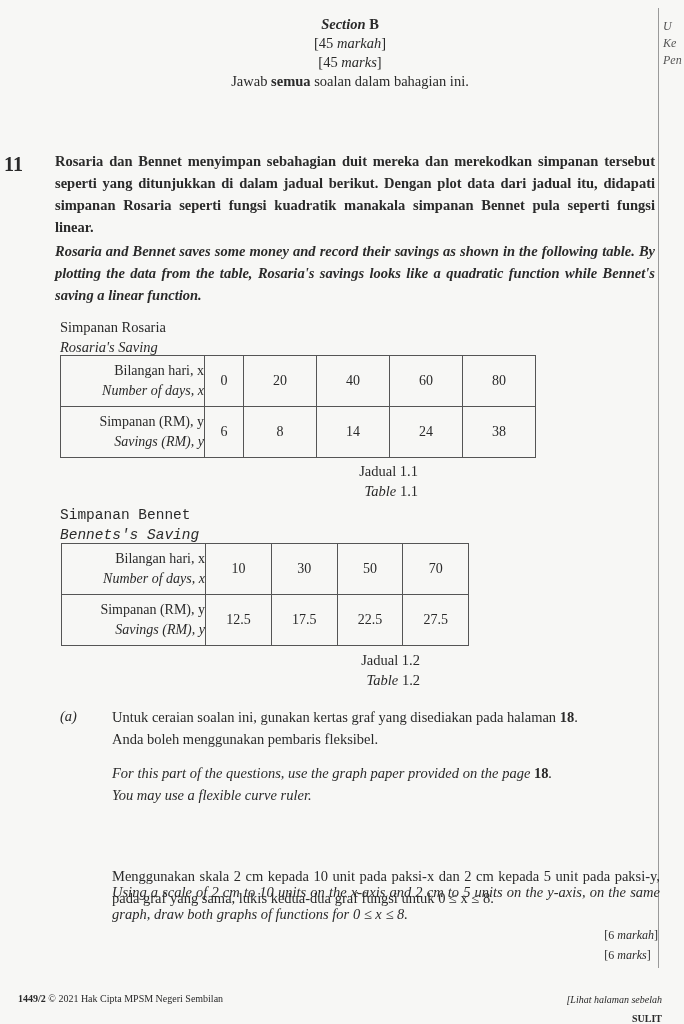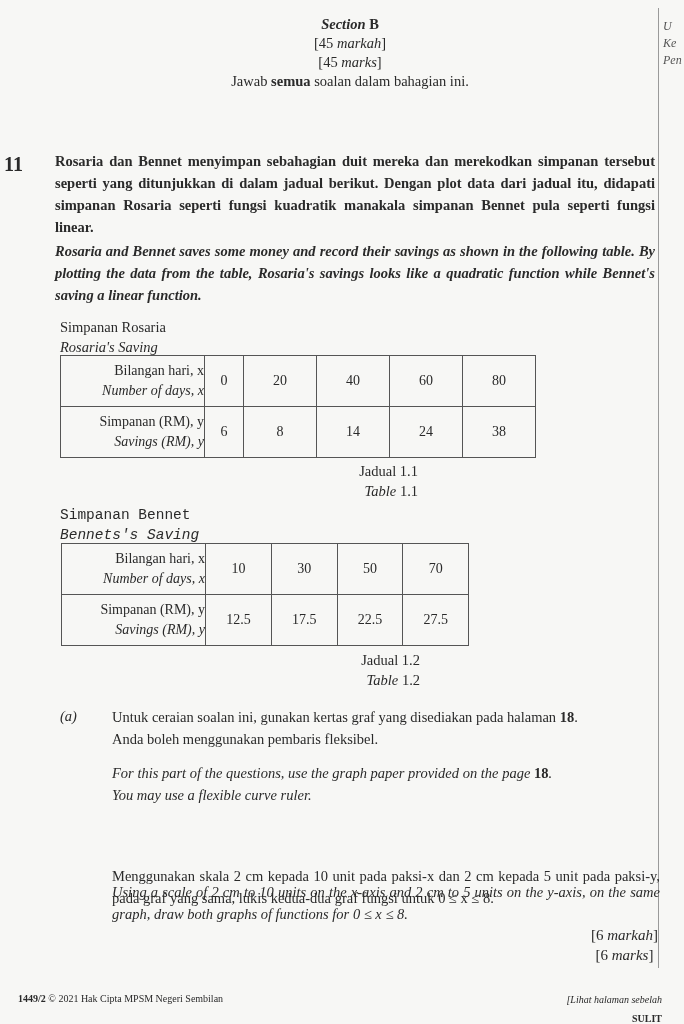--- a/index.html
+++ b/index.html
@@ -22,21 +22,21 @@
   .label { position: absolute; left: 60px; font-size: 14.5px; line-height: 20px; }
   table.data {
     position: absolute; border-collapse: collapse; font-size: 14px;
     background: transparent;
   }
   table.data td { border: 1.5px solid #555; text-align: center; height: 50px; padding: 0; }
   table.data td.hcell { text-align: right; padding-left: 8px; line-height: 20px; }
   .caption { position: absolute; font-size: 14.5px; line-height: 20px; text-align: right; width: 120px; }
   .sub { position: absolute; left: 60px; font-size: 14.5px; }
   .subtext { position: absolute; left: 112px; width: 548px; font-size: 14.5px; line-height: 22px; text-align: justify; }
-  .marks { position: absolute; right: 26px; font-size: 15px; line-height: 20px; text-align: center; }
+  .marks { position: absolute; right: 26px; font-size: 12px; line-height: 20px; text-align: left; }
   .footer { position: absolute; font-size: 10px; margin-top: 20px; }
 </style>
 </head>
 <body>
 
 <div class="vline"></div>
 <div class="margin-note" style="top:18px;">
   <div>U</div>
   <div>Ke</div>
   <div>Pen</div>

